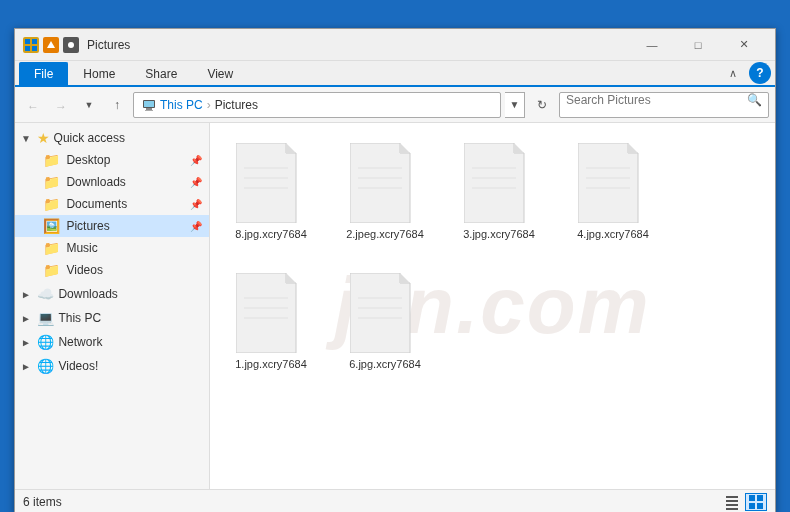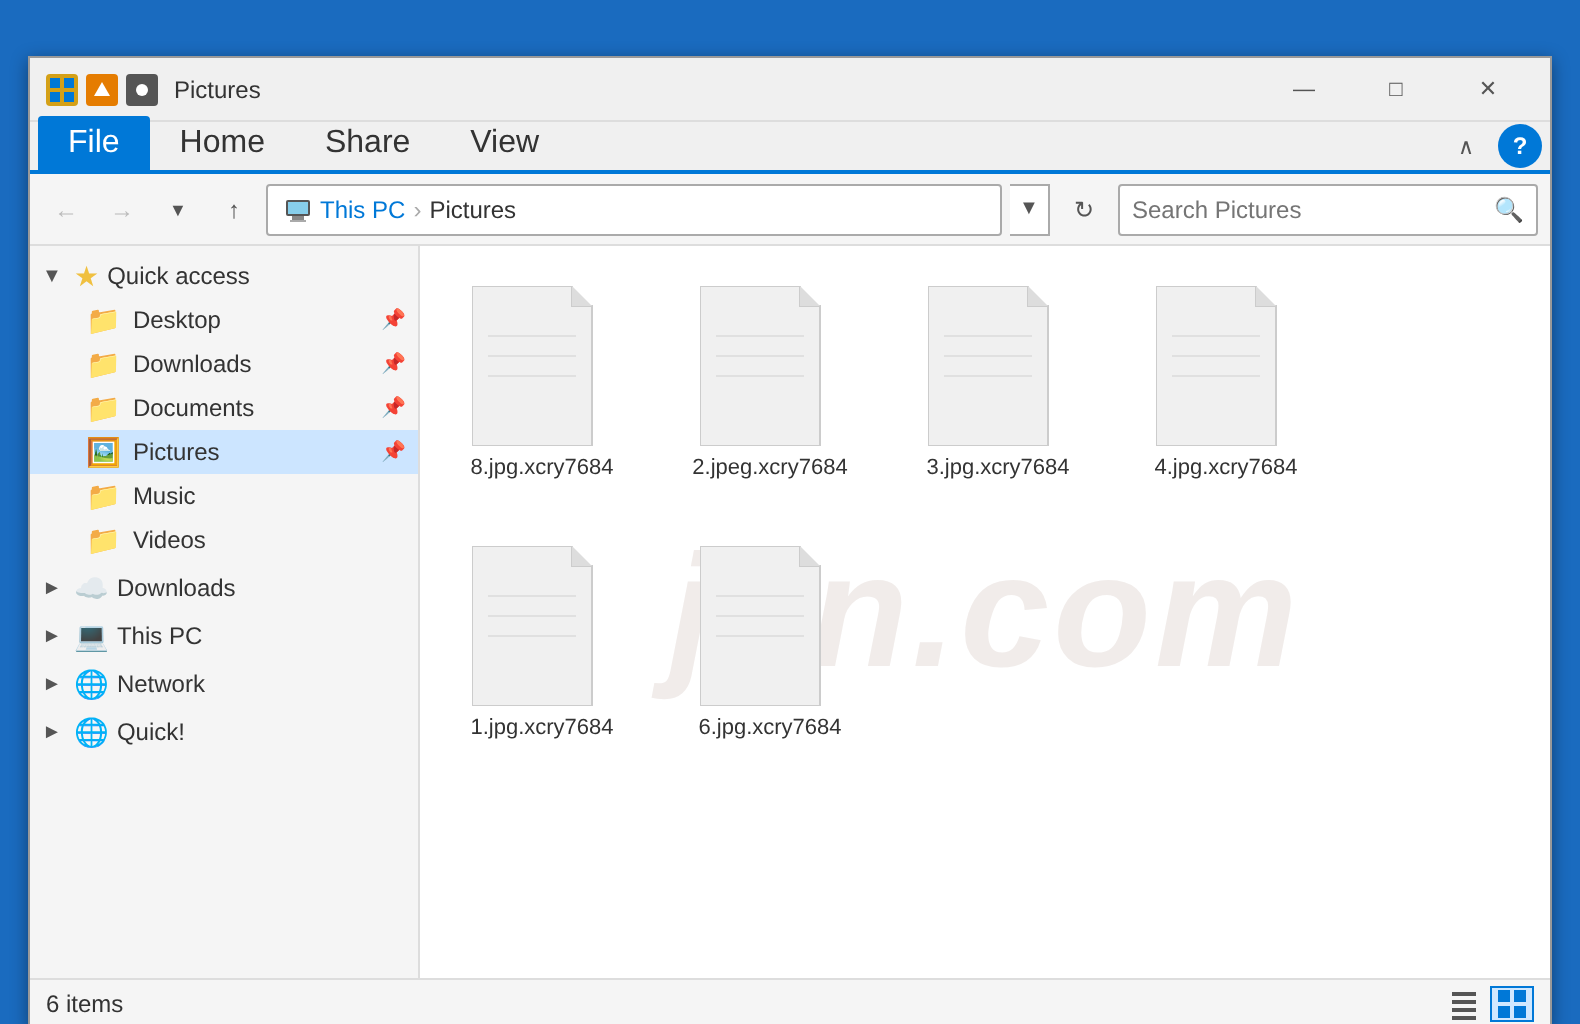--- a/index.html
+++ b/index.html
@@ -74,21 +74,21 @@
     .ribbon-tabs {
       height: 26px;
       background: #f0f0f0;
       display: flex;
       align-items: flex-end;
       padding: 0 4px;
       border-bottom: 2px solid #0078d7;
     }
     .ribbon-tab {
       padding: 4px 14px;
-      font-size: 16px;
+      font-size: 12px;
       cursor: pointer;
       color: #333;
       border: 1px solid transparent;
       border-bottom: none;
       border-radius: 2px 2px 0 0;
     }
     .ribbon-tab.active {
       background: #0078d7;
       color: white;
       border-color: #0078d7;
@@ -175,21 +175,21 @@
       cursor: pointer;
       border-radius: 3px;
       color: #555;
     }
     .search-box {
       width: 210px;
       height: 26px;
       border: 1px solid #aaa;
       border-radius: 2px;
       display: flex;
-      align-items: center;
+      align-items: flex-start;
       background: white;
       padding: 0 6px;
       gap: 4px;
     }
     .search-box input {
       border: none;
       outline: none;
       font-size: 12px;
       color: #999;
       background: transparent;
@@ -458,21 +458,21 @@
           <span class="expand-icon">►</span>
           <span style="font-size:14px;">🌐</span>
           <span>Network</span>
         </div>
       </div>
 
       <div class="sidebar-section">
         <div class="sidebar-header">
           <span class="expand-icon">►</span>
           <span style="font-size:14px;">🌐</span>
-          <span>Quick!</span>
+          <span>Videos!</span>
         </div>
       </div>
     </div>
 
     <div class="file-area">
       <div class="watermark">jsn.com</div>
 
       <div class="file-item">
         <div class="file-icon">
           <svg viewBox="0 0 70 80" xmlns="http://www.w3.org/2000/svg">

